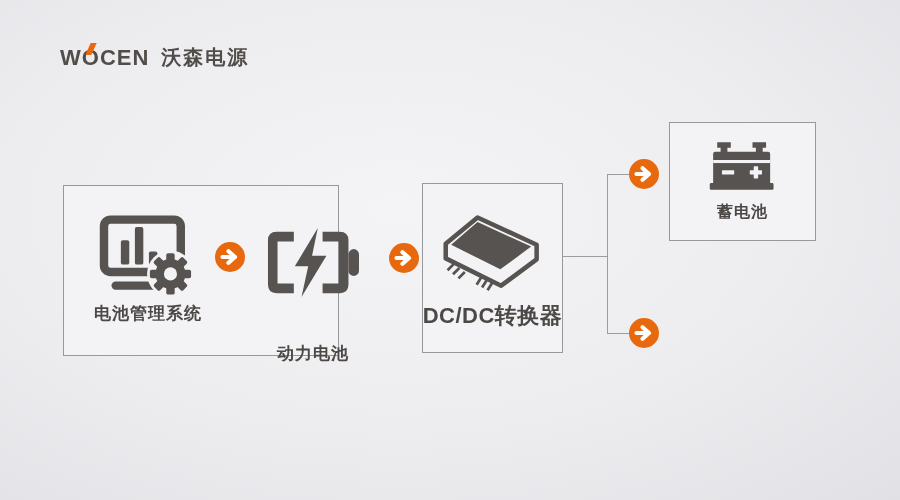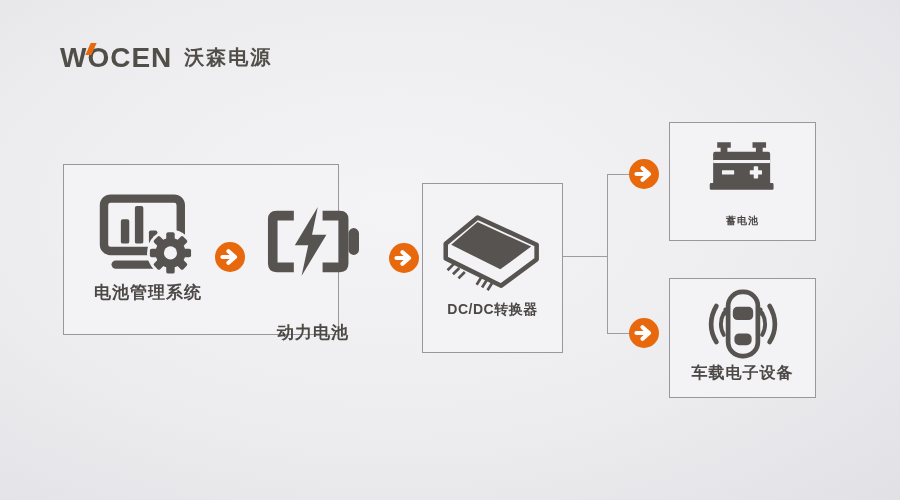--- a/index.html
+++ b/index.html
@@ -4,42 +4,42 @@
 <style>
   * { margin:0; padding:0; box-sizing:border-box; }
   html,body { background:#c9c9cf; }
   .stage {
     position:relative; width:900px; height:500px; overflow:hidden;
     background: radial-gradient(115% 115% at 44% 42%, #f4f4f6 0%, #ededf0 38%, #e3e3e7 66%, #d2d2d8 100%);
     font-family:"Liberation Sans","DejaVu Sans",sans-serif;
   }
   
   .logo { position:absolute; left:60px; top:42px; display:flex; align-items:flex-start; color:#514d49; }
-  .logo-en { position:relative; font-size:28px; line-height:31px; font-weight:bold; letter-spacing:1px; }
+  .logo-en { position:relative; font-size:22px; line-height:31px; font-weight:bold; letter-spacing:1px; }
   .logo-accent { position:absolute; left:28px; top:1px; width:6px; height:12px;
                  background:var(--accent-orange,#e8690d); transform:skewX(-24deg); }
   .logo-cn { font-size:20px; line-height:31px; font-weight:bold; margin-left:12px; letter-spacing:2px; }
   
   .flow-box { position:absolute; background:var(--box-background,#f3f3f5); border:1px solid var(--box-border,#98989c); }
-  .box-stage1 { left:63px; top:164px; width:276px; height:171px; }
+  .box-stage1 { left:63px; top:185px; width:276px; height:171px; }
   .box-stage2 { left:422px; top:183px; width:141px; height:170px; }
   .box-battery { left:669px; top:122px; width:147px; height:119px; }
   .box-car { left:669px; top:278px; width:147px; height:120px; }
   
   .node { position:absolute; display:flex; flex-direction:column; align-items:center; }
   .node svg { color:var(--icon-gray,#575350); display:block; }
   .label { font-weight:bold; color:var(--text-gray,#4c4845); letter-spacing:1px; white-space:nowrap; }
   .node-bms { left:25px; top:28px; width:118px; }
   .node-bms .label { font-size:17px; margin-top:0; }
   .node-power { left:188px; top:42px; width:122px;gap:43px; }
   .node-power .label { font-size:17px; margin-top:2px; }
   .node-dcdc { left:0; top:28px; width:139px; }
-  .node-dcdc .label { font-size:14px; margin-top:-2px; letter-spacing:0.5px; }
+  .node-dcdc .label { font-size:22px; margin-top:-2px; letter-spacing:0.5px; }
   .node-storage { left:0; top:18px; width:145px; }
-  .node-storage .label { font-size:10px; margin-top:16px; }
+  .node-storage .label { font-size:16px; margin-top:4px; }
   .node-car { left:0; top:9px; width:145px; }
   .node-car .label { font-size:16px; margin-top:3px; }
   
   .line { position:absolute; background:var(--connector-gray,#9b9ba0); }
   .line-mid   { left:563px; top:256px; width:44px; height:1px; }
   .line-vert  { left:607px; top:174px; width:1px; height:160px; }
   .line-top   { left:608px; top:174px; width:24px; height:1px; }
   .line-bot   { left:608px; top:333px; width:24px; height:1px; }
   
   .badge { position:absolute; width:30px; height:30px; }
@@ -134,40 +134,20 @@
           <rect x="6" y="28" width="84" height="4.5"></rect>
           <rect x="19" y="43" width="18" height="6.5" rx="1"></rect>
           <rect x="60" y="43" width="18" height="6.5" rx="1"></rect>
           <rect x="65.8" y="37.2" width="6.5" height="18" rx="1"></rect>
         </g>
       </svg>
       <div class="label">蓄电池</div>
     </div>
   </div>
 
-  <div class="flow-box box-car">
-    <div class="node node-car">
-      <svg width="88" height="72" viewBox="0 0 112 92">
-        <g fill="none" stroke="currentColor" stroke-linecap="round">
-          <rect x="37" y="5" width="38" height="82" rx="18" stroke-width="6"></rect>
-          <path d="M22 23 C13 38 13 55 22 69" stroke-width="6"></path>
-          <path d="M31.5 32 C26.5 41 26.5 52 31.5 60" stroke-width="5"></path>
-          <path d="M90 23 C99 38 99 55 90 69" stroke-width="6"></path>
-          <path d="M80.5 32 C85.5 41 85.5 52 80.5 60" stroke-width="5"></path>
-        </g>
-        <g fill="currentColor">
-          <rect x="43" y="24" width="26" height="17" rx="6"></rect>
-          <rect x="45" y="58" width="22" height="15" rx="6"></rect>
-          <rect x="31" y="25" width="7" height="10" rx="2.5"></rect>
-          <rect x="74" y="25" width="7" height="10" rx="2.5"></rect>
-        </g>
-      </svg>
-      <div class="label">车载电子设备</div>
-    </div>
-  </div>
 
   <div class="badge badge-inner">
     <svg width="30" height="30" viewBox="0 0 30 30">
       <circle cx="15" cy="15" r="15" style="fill:var(--accent-orange,#e8690d)"></circle>
       <path d="M7.5 15 H15.5" stroke="#fff" stroke-width="4.2" stroke-linecap="round" fill="none"></path>
       <path d="M13.5 9.2 L20 15 L13.5 20.8" stroke="#fff" stroke-width="4.2" stroke-linecap="round" stroke-linejoin="round" fill="none"></path>
     </svg>
   </div>
   <div class="badge badge-mid">
     <svg width="30" height="30" viewBox="0 0 30 30">

